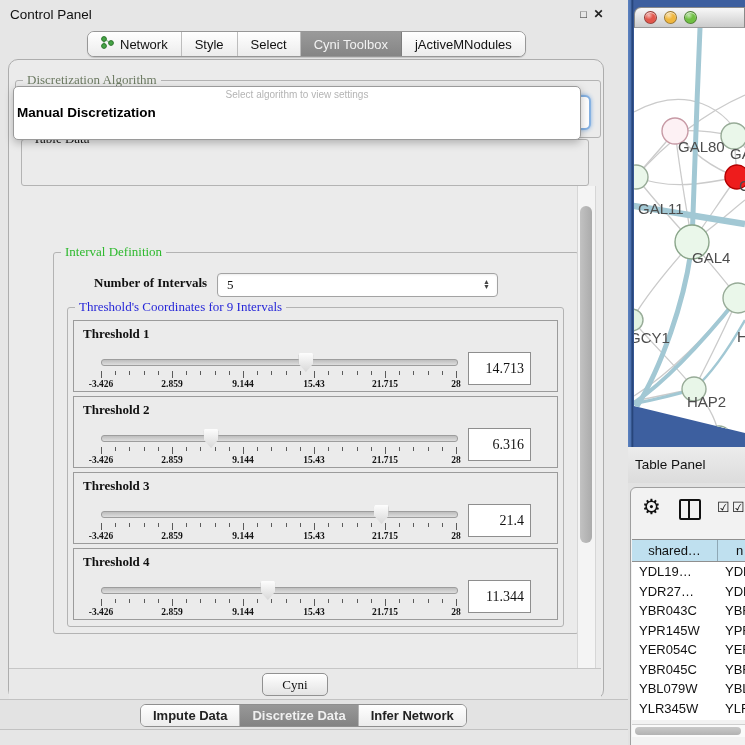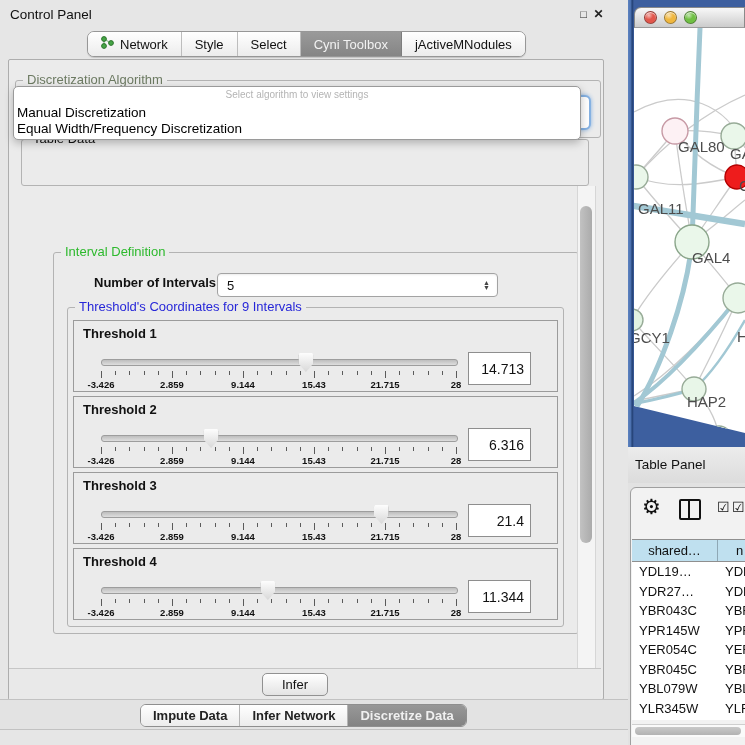--- a/index.html
+++ b/index.html
@@ -15,39 +15,39 @@
   .close-btn{left:592px;font-weight:bold;}
 
   
   .tabbar{left:87px;top:31px;height:24px;display:flex;border:1px solid #979797;border-radius:7px;overflow:hidden;background:#fdfdfd;box-shadow:0 1px 1px rgba(0,0,0,.15);}
   .tab{display:flex;align-items:center;justify-content:center;font-size:13px;color:#111;padding:0 13px;border-right:1px solid #bdbdbd;background:linear-gradient(#ffffff,#ececec);white-space:nowrap;}
   .tab:last-child{border-right:none;}
   .tab.sel{background:linear-gradient(#9a9a9a,#858585);color:#f2f2f2;border-right-color:#7d7d7d;}
   .tab .net-ic{margin-right:6px;}
 
   
-  .cp-body{left:8px;top:59px;width:594px;height:639px;background:#ebebeb;border:1px solid #adadad;border-radius:2px;}
+  .cp-body{left:8px;top:59px;width:594px;height:639px;background:#ebebeb;border:1px solid #adadad;border-radius:10px;font-family:Liberation Serif, serif;}
 
   .fieldset{position:absolute;border:1px solid #b3b3b3;border-radius:3px;}
   .legend{position:absolute;top:-9px;left:7px;background:#ebebeb;padding:0 4px;font-size:13px;white-space:nowrap;}
   .legend.green{color:#2db92d;}
   .legend.blue{color:#2727d8;}
   .legend.dim{color:#6c7a62;}
 
   .combo{position:absolute;background:#ffffff;border:1px solid #a3a3a3;border-radius:4px;font-size:13px;color:#111;display:flex;align-items:center;padding-left:9px;box-shadow:inset 0 1px 2px rgba(0,0,0,.08);}
   .stepper{position:absolute;right:7px;top:50%;transform:translateY(-50%);display:flex;flex-direction:column;line-height:5px;font-size:7px;color:#444;}
 
   
   .alg-combo{left:12px;top:35px;width:566px;height:31px;background:#fff;border:2px solid #85b1e2;border-radius:6px;box-shadow:0 0 4px #85b1e2;}
 
   
   .popup{left:13px;top:86px;width:566px;height:52px;background:#ffffff;border:1px solid #9a9a9a;border-radius:5px;box-shadow:0 3px 8px rgba(0,0,0,.25);z-index:40;overflow:hidden;}
   .popup-hint{position:absolute;left:0;top:2px;width:100%;text-align:center;font-size:10px;color:#b4b4b4;}
   .popup-item{position:absolute;left:3px;font-size:13.5px;color:#000;white-space:nowrap;}
-  .popup-item.b{font-weight:normal;}
+  .popup-item.b{font-weight:bold;}
 
   
   .scrollarea{left:6px;top:126px;width:582px;height:482px;}
   .vscroll{left:568px;top:126px;width:17px;height:482px;background:#f4f4f4;border-left:1px solid #d6d6d6;border-right:1px solid #d6d6d6;}
   .vthumb{position:absolute;left:2px;width:12px;border-radius:6px;background:linear-gradient(90deg,#c2c2c2,#ababab);}
 
   
   .th-panel{position:absolute;left:0;width:483px;height:70px;background:#ebebeb;border:1px solid #9b9b9b;}
   .th-label{position:absolute;left:9px;top:5px;font-size:13px;font-weight:bold;color:#111;}
   .th-zone{position:absolute;left:27px;top:33px;width:355px;height:36px;}
@@ -328,37 +328,36 @@
           </div>
         </div>
 
       </div>
 
       <div class="abs vscroll">
         <div class="vthumb" style="top:20px;height:337px;"></div>
       </div>
 
       <div class="abs south">
-        <div class="apply-btn">Infer</div>
+        <div class="apply-btn">Cyni</div>
       </div>
     </div>
 
     <div class="abs bstrip">
       <div class="btabs">
         <div class="btab">Impute Data</div>
+        <div class="btab sel">Discretize Data</div>
         <div class="btab">Infer Network</div>
-        <div class="btab sel">Discretize Data</div>
       </div>
     </div>
   </div>
 
   <div class="abs popup">
     <div class="popup-hint">Select algorithm to view settings</div>
     <div class="popup-item b" style="top:18px;">Manual Discretization</div>
-    <div class="popup-item" style="top:34px;">Equal Width/Frequency Discretization</div>
   </div>
 
   <div class="abs desktop">
     <div class="mac-titlebar">
       <span class="light" id="light-close" style="background: radial-gradient(circle at 35% 30%, rgba(255, 255, 255, 0.6), transparent 40%), rgb(226, 87, 76); border: 1px solid rgba(0, 0, 0, 0.35); box-sizing: border-box;"></span>
       <span class="light" id="light-min" style="background: radial-gradient(circle at 35% 30%, rgba(255, 255, 255, 0.6), transparent 40%), rgb(240, 183, 62); border: 1px solid rgba(0, 0, 0, 0.35); box-sizing: border-box;"></span>
       <span class="light" id="light-zoom" style="background: radial-gradient(circle at 35% 30%, rgba(255, 255, 255, 0.6), transparent 40%), rgb(111, 192, 67); border: 1px solid rgba(0, 0, 0, 0.35); box-sizing: border-box;"></span>
     </div>
     <svg class="net-svg" id="net-svg" width="117" height="447" viewBox="628 0 117 447">
         <clipPath id="cv">

